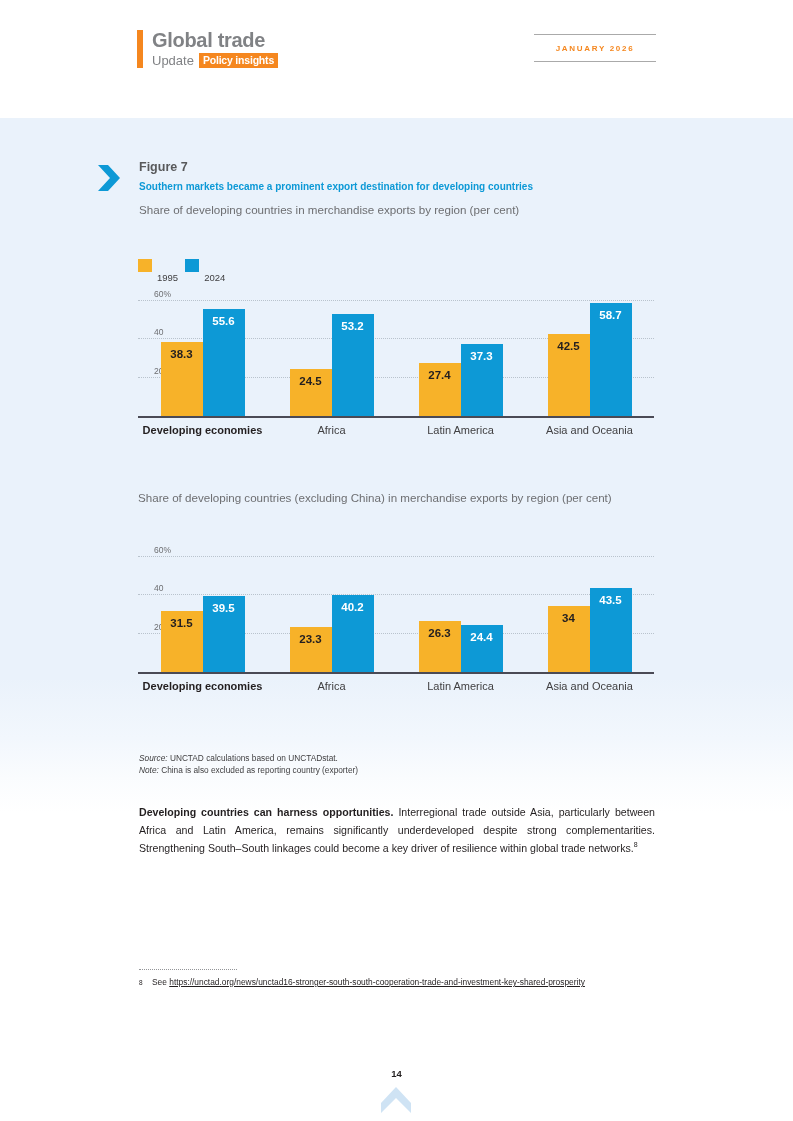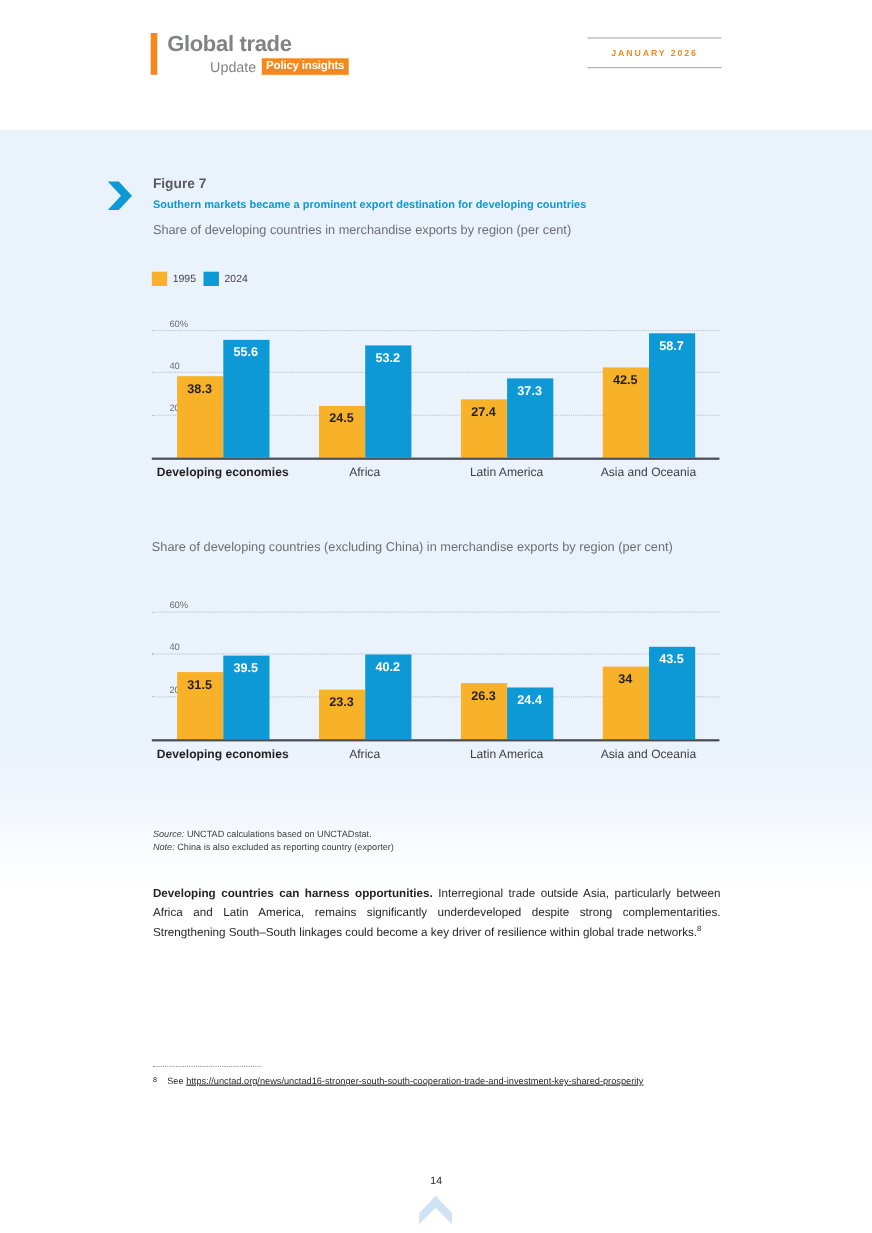--- a/index.html
+++ b/index.html
@@ -52,21 +52,20 @@
     font-size: 20px;
     font-weight: bold;
     color: #808285;
     line-height: 21px;
     letter-spacing: -0.3px;
   }
   .brand-line2 {
     display: flex;
     align-items: center;
     margin-top: 2px;
-    margin-left: 39px;
   }
   .brand-update {
     font-size: 13px;
     color: #808285;
     line-height: 15px;
     margin-right: 5px;
   }
   .brand-badge {
     background: #F5871F;
     color: #ffffff;
@@ -142,21 +141,21 @@
   .legend {
     position: absolute;
     left: 138px;
     top: 247px;
     display: flex;
     align-items: center;
     gap: 7px;
   }
   .legend-item { display: flex; align-items: center; gap: 5px; }
   .legend-swatch { width: 14px; height: 13px; }
-  .legend-label { font-size: 9.5px; color: #414042; line-height: 12px; }
+  .legend-label { font-size: 9.5px; color: #414042; line-height: 12px; margin-top: 25px; }
 
   
   .chart {
     position: absolute;
     left: 138px;
     width: 516px;
   }
   .chart.one { top: 290px; }
   .chart.two { top: 546px; }
 
@@ -310,21 +309,21 @@
   }
 
   
   .page-num {
     position: absolute;
     left: 0;
     top: 1068px;
     width: 793px;
     text-align: center;
     font-size: 9.5px;
-    font-weight: normal;
+    font-weight: bold;
     color: #231F20;
     z-index: 2;
   }
   .footer-chevron {
     position: absolute;
     left: 381px;
     top: 1087px;
     width: 30px;
     height: 26px;
     z-index: 2;

